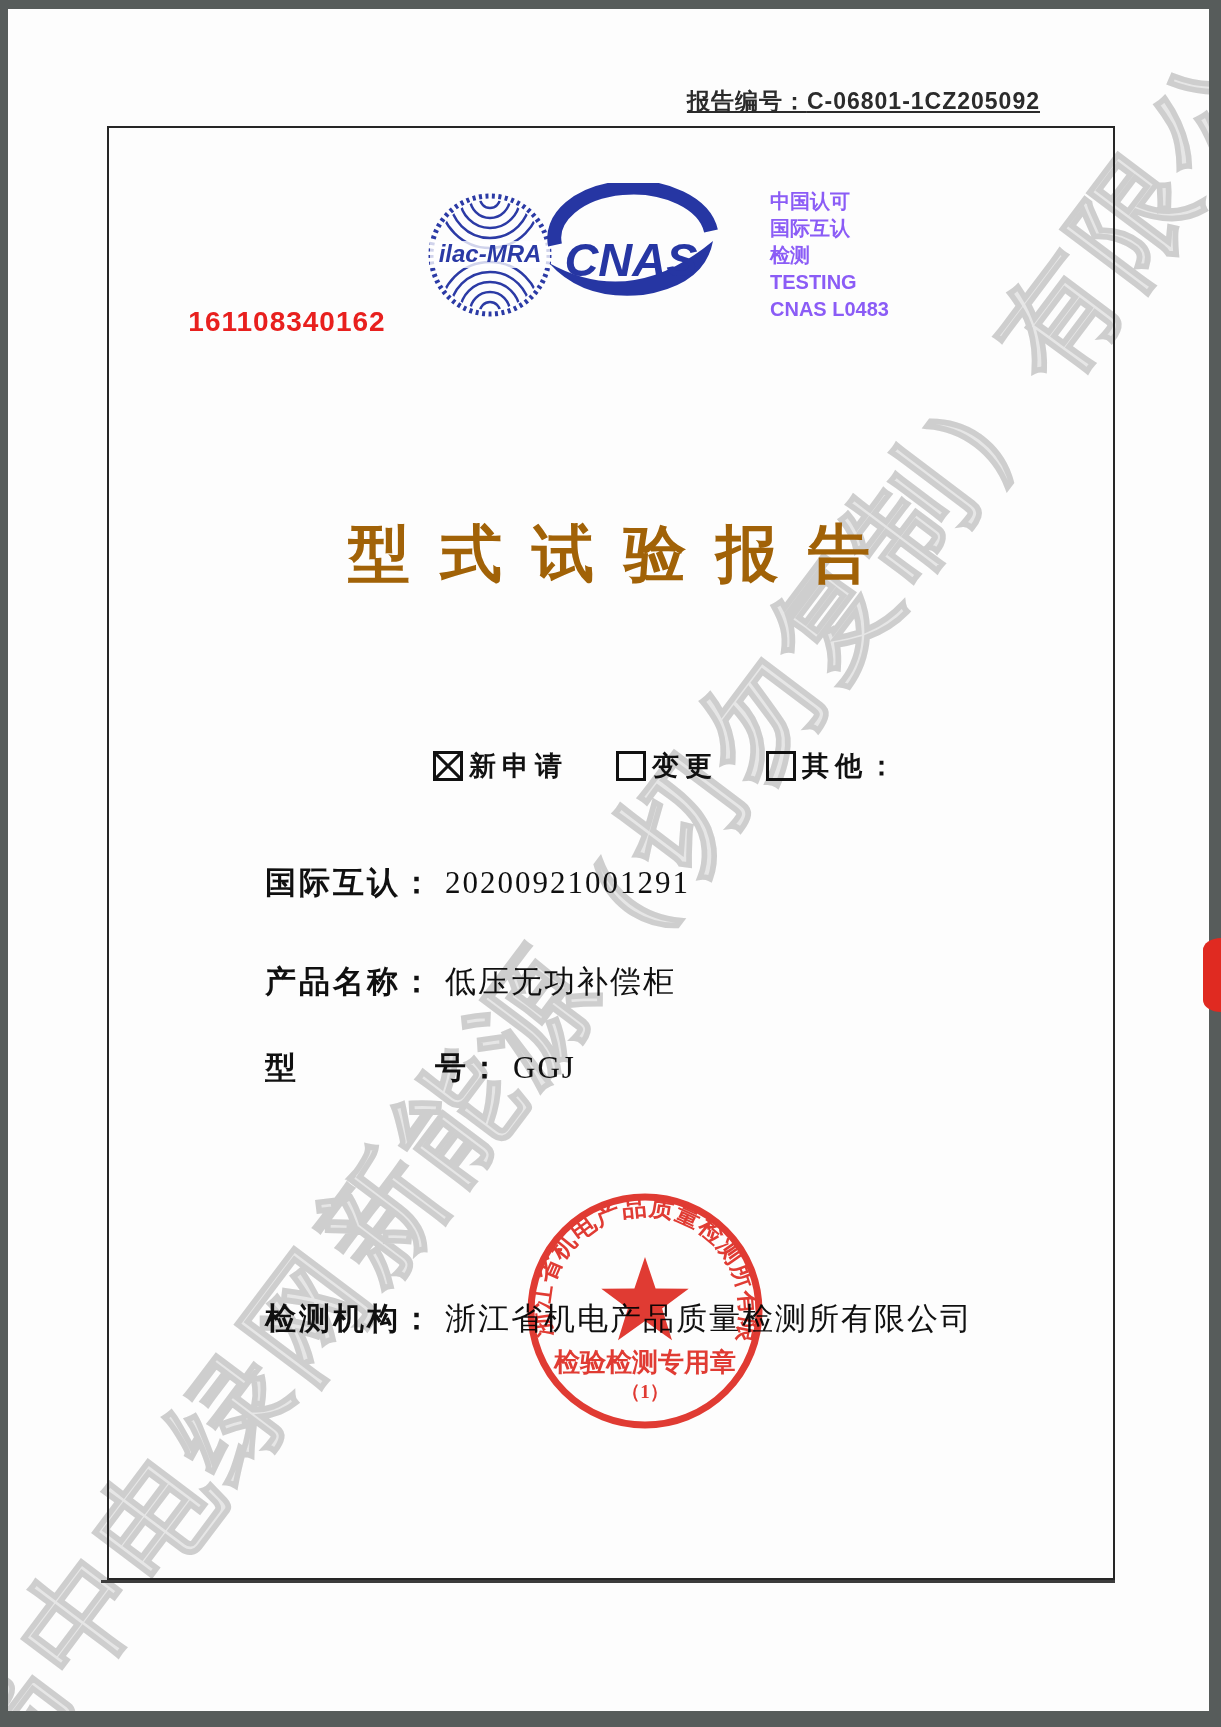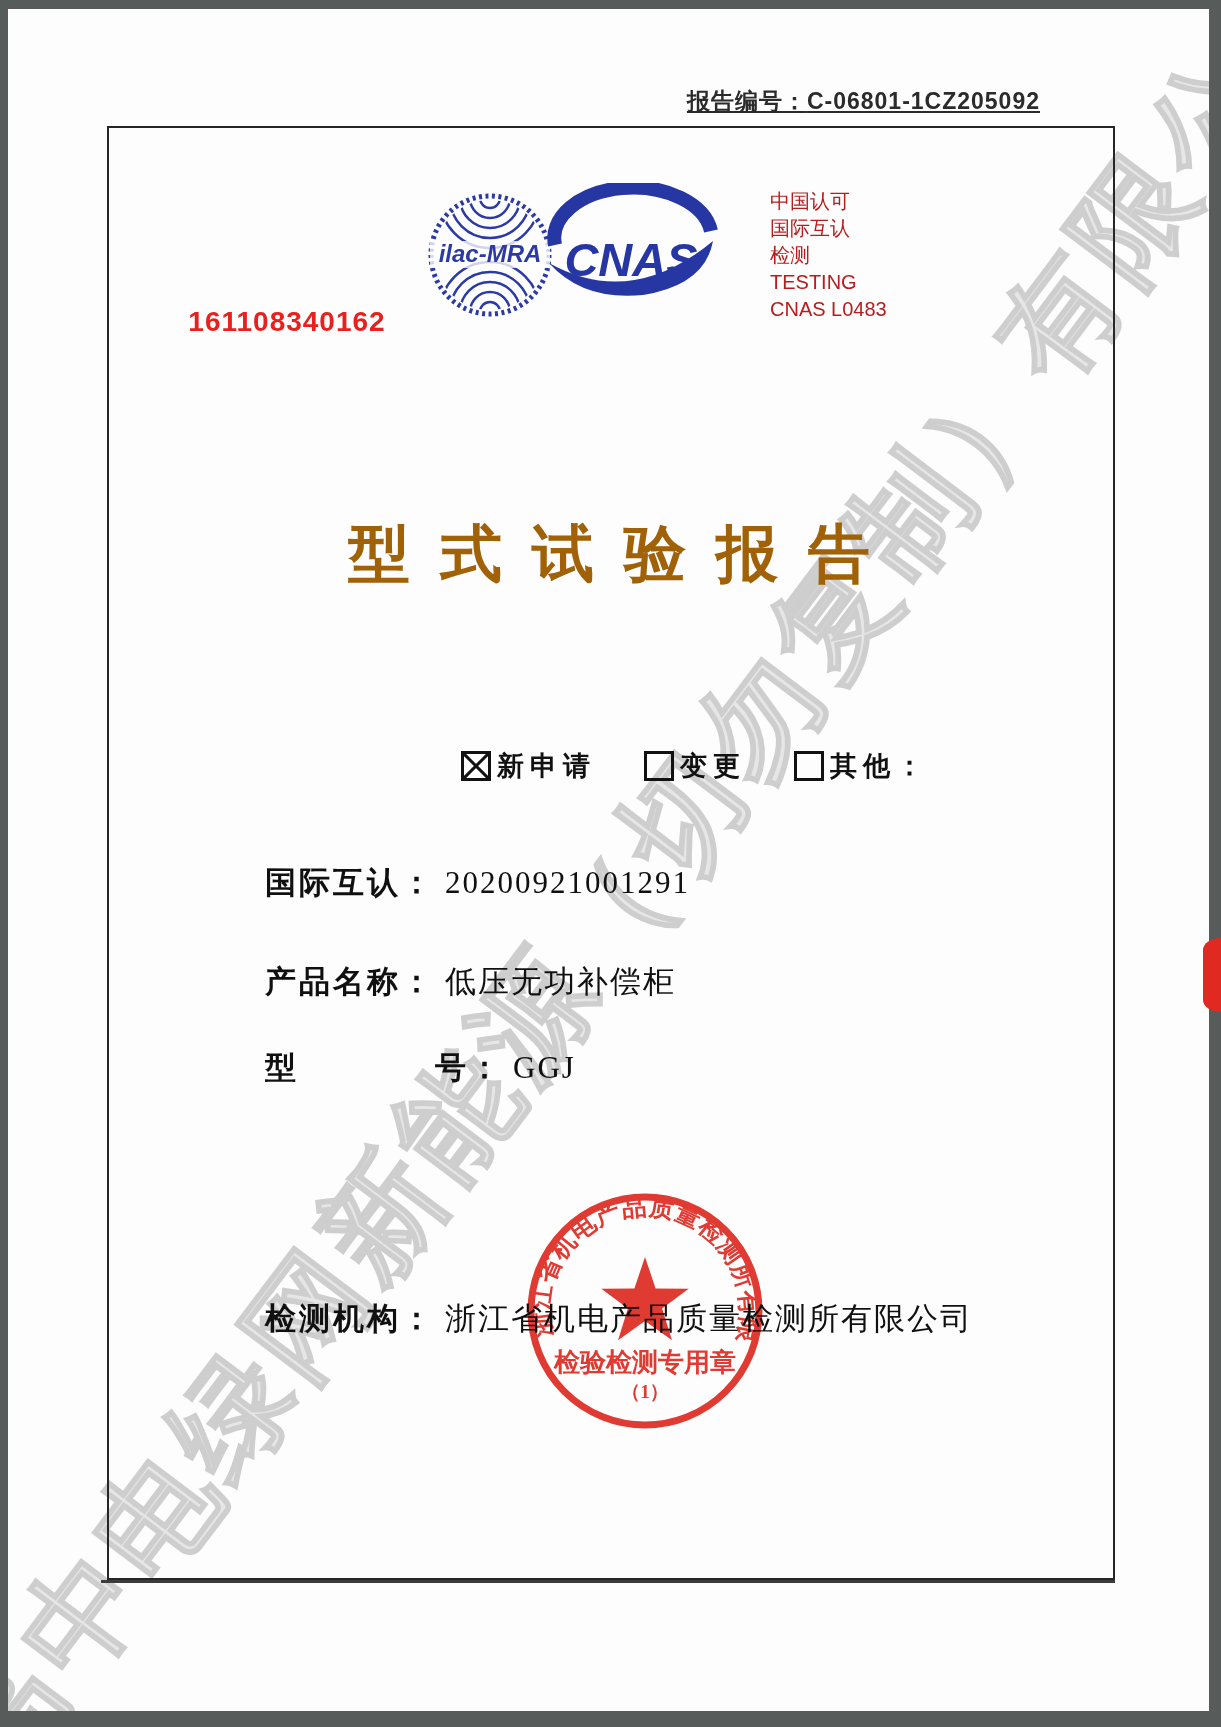--- a/index.html
+++ b/index.html
@@ -33,31 +33,31 @@
   .rect-shadow{position:absolute;left:101px;top:1580px;width:1014px;height:3px;background:#3c3c3c;}
 
   
   .cma{position:absolute;left:180px;top:158px;}
   .cma-number{position:absolute;left:176px;top:306px;width:222px;text-align:center;
               font-size:28px;font-weight:700;color:#e8201e;letter-spacing:1px;
               font-family:"Liberation Sans","DejaVu Sans",sans-serif;}
   .ilac{position:absolute;left:425px;top:190px;}
   .cnas{position:absolute;left:543px;top:183px;}
   .accred{position:absolute;left:770px;top:188px;font-family:"Liberation Sans","DejaVu Sans",sans-serif;
-          font-size:20px;font-weight:400;color:#b91c1c;line-height:27px;}
+          font-size:20px;font-weight:700;color:#8b5cf6;line-height:27px;}
   .accred span{display:block;}
 
   
   .title{position:absolute;left:107px;top:512px;width:1004px;text-align:center;
          font-size:62px;font-weight:700;color:#a16207;letter-spacing:30px;padding-left:30px;
          box-sizing:border-box;}
 
   
   .chk-row{position:absolute;left:433px;top:748px;display:flex;align-items:center;
-           font-size:27px;font-weight:700;color:#111;margin-left:28px;}
+           font-size:27px;font-weight:700;color:#111;}
   .chk-box{position:relative;width:30px;height:30px;border:3px solid #111;box-sizing:border-box;
            margin-right:6px;background:transparent;}
   .xmark{position:absolute;inset:0;}
   .xmark::before,.xmark::after{content:"";position:absolute;left:50%;top:50%;width:140%;height:3px;
            background:#111;transform:translate(-50%,-50%) rotate(45deg);}
   .xmark::after{transform:translate(-50%,-50%) rotate(-45deg);}
   .chk-label{margin-right:48px;letter-spacing:6px;}
   .chk-label:last-child{margin-right:0;text-align:right;}
 
   

